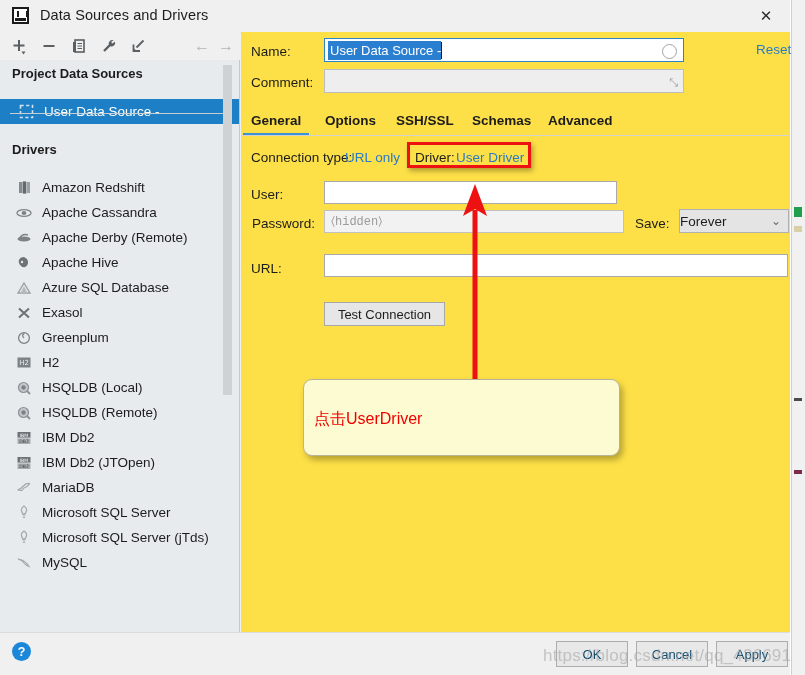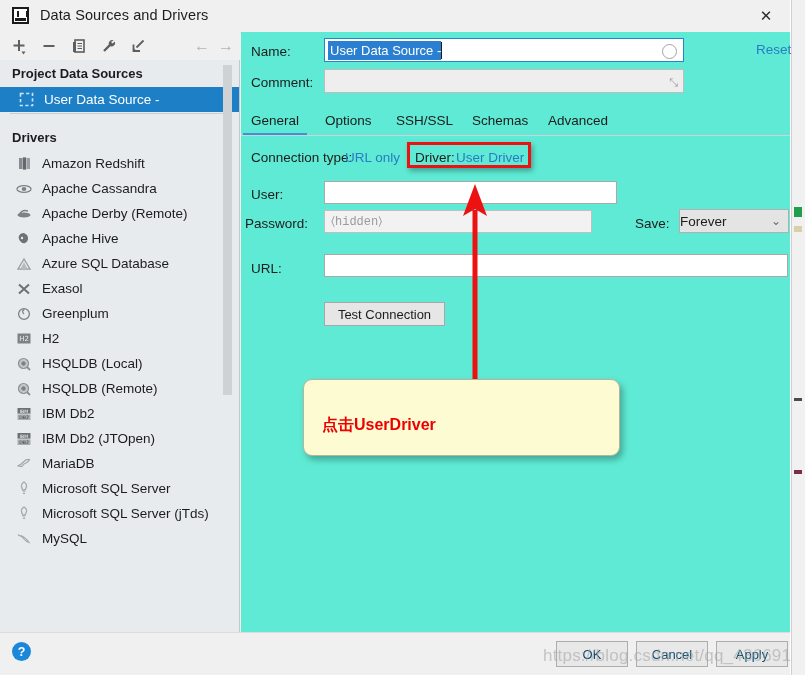--- a/index.html
+++ b/index.html
@@ -101,21 +101,21 @@
     width: 240px; height: 572px;
     background: #e7ebee;
     border-right: 1px solid #c7c7c7;
     box-sizing: border-box;
     overflow: hidden;
   }
   .group-head {
     font-weight: bold;
     font-size: 13px;
     color: #1c1c1c;
-    padding: 6px 0 6px 12px;
+    padding: 6px 0 18px 12px;
   }
   .ds-row {
     height: 25px;
     display: flex; align-items: center;
     padding-left: 18px;
     font-size: 13.5px;
     color: #1c1c1c;
     box-sizing: border-box;
   }
   .ds-row.selected {
@@ -179,21 +179,21 @@
     border: 1px solid #adadad;
     box-sizing: border-box;
     display: flex; align-items: center; justify-content: center;
     font-size: 13px; color: #0c4a6e;
   }
 
   
   #form {
     position: absolute; left: 241px; top: 32px;
     width: 549px; height: 600px;
-    background: #5eead4;
+    background: #fde047;
   }
   .lbl {
     position: absolute;
     font-size: 13.5px; color: #1c1c1c;
   }
   .txtfield {
     position: absolute;
     background: #ffffff;
     border: 1px solid #a9a9a9;
     box-sizing: border-box;
@@ -233,21 +233,21 @@
     color: #9a9a9a; font-size: 11px;
   }
   #reset-link {
     position: absolute; left: 515px; top: 10px;
     color: #2a7bc4; font-size: 13.5px;
   }
 
   
   #tabs {
     position: absolute; left: 0; top: 74px;
-    width: 549px; height: 30px;
+    width: 549px; height: 30px; font-weight: bold;
   }
   .tab {
     position: absolute; top: 0;
     height: 29px;
     font-size: 13.5px;
     color: #1c1c1c;
     display: flex; align-items: center;
   }
   .tab.active::after {
     content: "";
@@ -270,22 +270,22 @@
     left: 166px; top: 110px;
     width: 124px; height: 26px;
     border: 3px solid #ee1111;
     box-sizing: border-box;
     box-shadow: 2px 3px 5px rgba(0,0,0,.30);
   }
 
   #user-label { left: 10px; top: 155px; }
   #user-field { left: 83px; top: 149px; width: 293px; height: 23px; }
 
-  #pwd-label  { left: 4px; top: 184px; }
-  #pwd-field  { left: 83px; top: 178px; width: 268px; height: 23px;
+  #pwd-label  { left: 11px; top: 184px; }
+  #pwd-field  { left: 83px; top: 178px; width: 300px; height: 23px;
                 background: #f2f2f2; border: 1px solid #c0c0c0; }
   #pwd-placeholder {
     font-family: "Liberation Mono", monospace;
     font-size: 12px; color: #9b9b9b;
     padding-left: 2px;
   }
   #save-label { left: 394px; top: 184px; }
   #save-select {
     position: absolute; left: 438px; top: 177px;
     width: 110px; height: 24px;
@@ -325,25 +325,24 @@
     left: 303px; top: 379px;
     width: 317px; height: 77px;
     background: #fdfbd2;
     border: 1px solid #b8b49a;
     border-radius: 9px;
     box-shadow: 3px 4px 6px rgba(0,0,0,.28);
     box-sizing: border-box;
   }
   #annot-text {
     position: absolute;
-    left: 18px; top: 29px;
+    left: 10px; top: 29px;
     font-size: 16px;
-    font-weight: bold;
+    font-weight: normal;
     color: #ef0000;
-    margin-top: 6px;
   }
 
   
   #watermark {
     position: absolute;
     left: 543px; top: 646px;
     font-size: 17px;
     color: rgba(160,160,160,.55);
     letter-spacing: .2px;
     white-space: nowrap;

